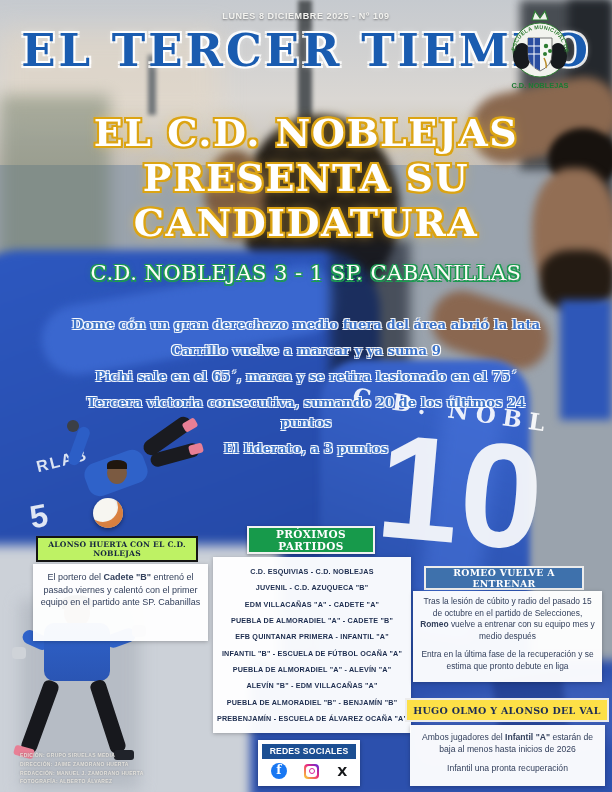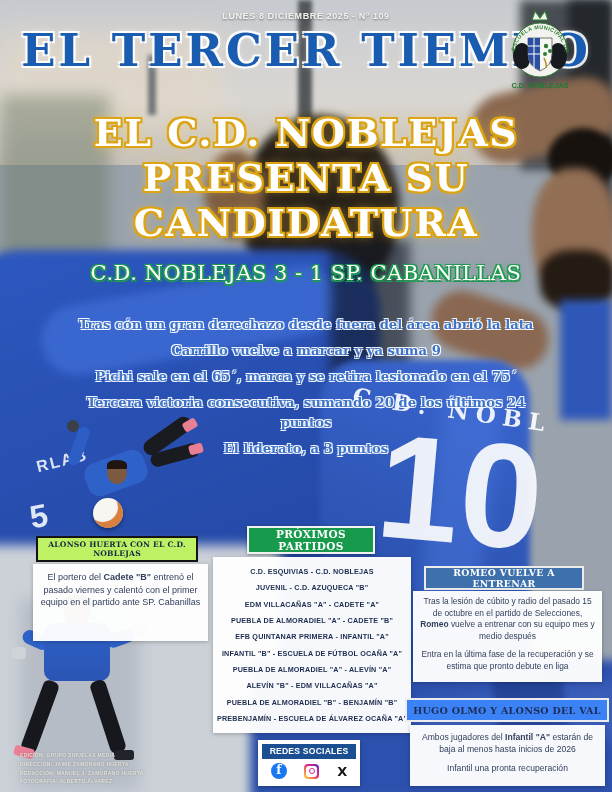--- a/index.html
+++ b/index.html
@@ -36,21 +36,21 @@
 
   
   .banner{position:absolute;display:flex;align-items:center;justify-content:center;
     font-family:"DejaVu Serif","Liberation Serif",serif;font-weight:bold;text-align:center;z-index:10;}
   .banner-yellow{left:36px;top:536px;width:158px;height:22px;background:#bef264;
     border:2px solid #141414;color:#15253f;font-size:7.6px;letter-spacing:.2px;}
   .banner-green{left:247px;top:526px;width:124px;height:24px;background:#179a4b;
     border:2px solid #f2f2f2;color:#fff;font-size:10.5px;letter-spacing:.4px;box-shadow:0 1px 3px rgba(0,0,0,.35);}
   .banner-blue{left:424px;top:566px;width:156px;height:20px;background:#3e71ac;
     border:2px solid #ececec;color:#fff;font-size:9.3px;letter-spacing:.3px;}
-  .banner-red{left:405px;top:698px;width:200px;height:20px;background:#3b82f6;
+  .banner-red{left:405px;top:698px;width:200px;height:20px;background:#fde047;
     border:2px solid #ececec;color:#1c2c54;font-size:9.5px;letter-spacing:.3px;}
   .whitebox{position:absolute;background:rgba(255,255,255,.96);color:#33405c;
     text-align:center;z-index:10;box-shadow:0 1px 4px rgba(0,0,0,.25);}
   .alonso-box{left:33px;top:564px;width:165px;height:70px;font-size:9px;line-height:1.4;
     padding:7px 5px 0 5px;}
   .fixtures-box{left:213px;top:557px;width:192px;height:156px;display:flex;flex-direction:column;
     justify-content:space-between;padding:10px 3px;font-size:7.2px;font-weight:bold;color:#1c2c4e;
     letter-spacing:.2px;}
   .romeo-box{left:413px;top:591px;width:179px;height:86px;font-size:8.4px;line-height:1.38;padding:5px 5px 0 5px;}
   .romeo-box p,.hugo-box p{margin:0 0 7px 0;}
@@ -184,21 +184,21 @@
 
   <div class="abs headline serif">
     <div>EL C.D. NOBLEJAS</div>
     <div>PRESENTA SU</div>
     <div>CANDIDATURA</div>
   </div>
 
   <div class="abs scoreline serif">C.D. NOBLEJAS 3 - 1 SP. CABANILLAS</div>
 
   <div class="abs bullets">
-    <p>Tras cón un gran derechazo desde fuera del área abrió la lata</p>
+    <p>Dome cón un gran derechazo medio fuera del área abrió la lata</p>
     <p>Carrillo vuelve a marcar y ya suma 9</p>
     <p>Pichi sale en el 65´, marca y se retira lesionado en el 75´</p>
     <p class="narrow">Tercera victoria consecutiva, sumando 20 de los últimos 24 puntos</p>
     <p>El liderato, a 3 puntos</p>
   </div>
 
   <div class="banner banner-yellow">ALONSO HUERTA CON EL C.D. NOBLEJAS</div>
   <div class="whitebox alonso-box">
     <span>El portero del </span><b>Cadete "B"</b><span> entrenó el pasado viernes y calentó con el primer equipo en el partido ante SP. Cabanillas</span>
   </div>

